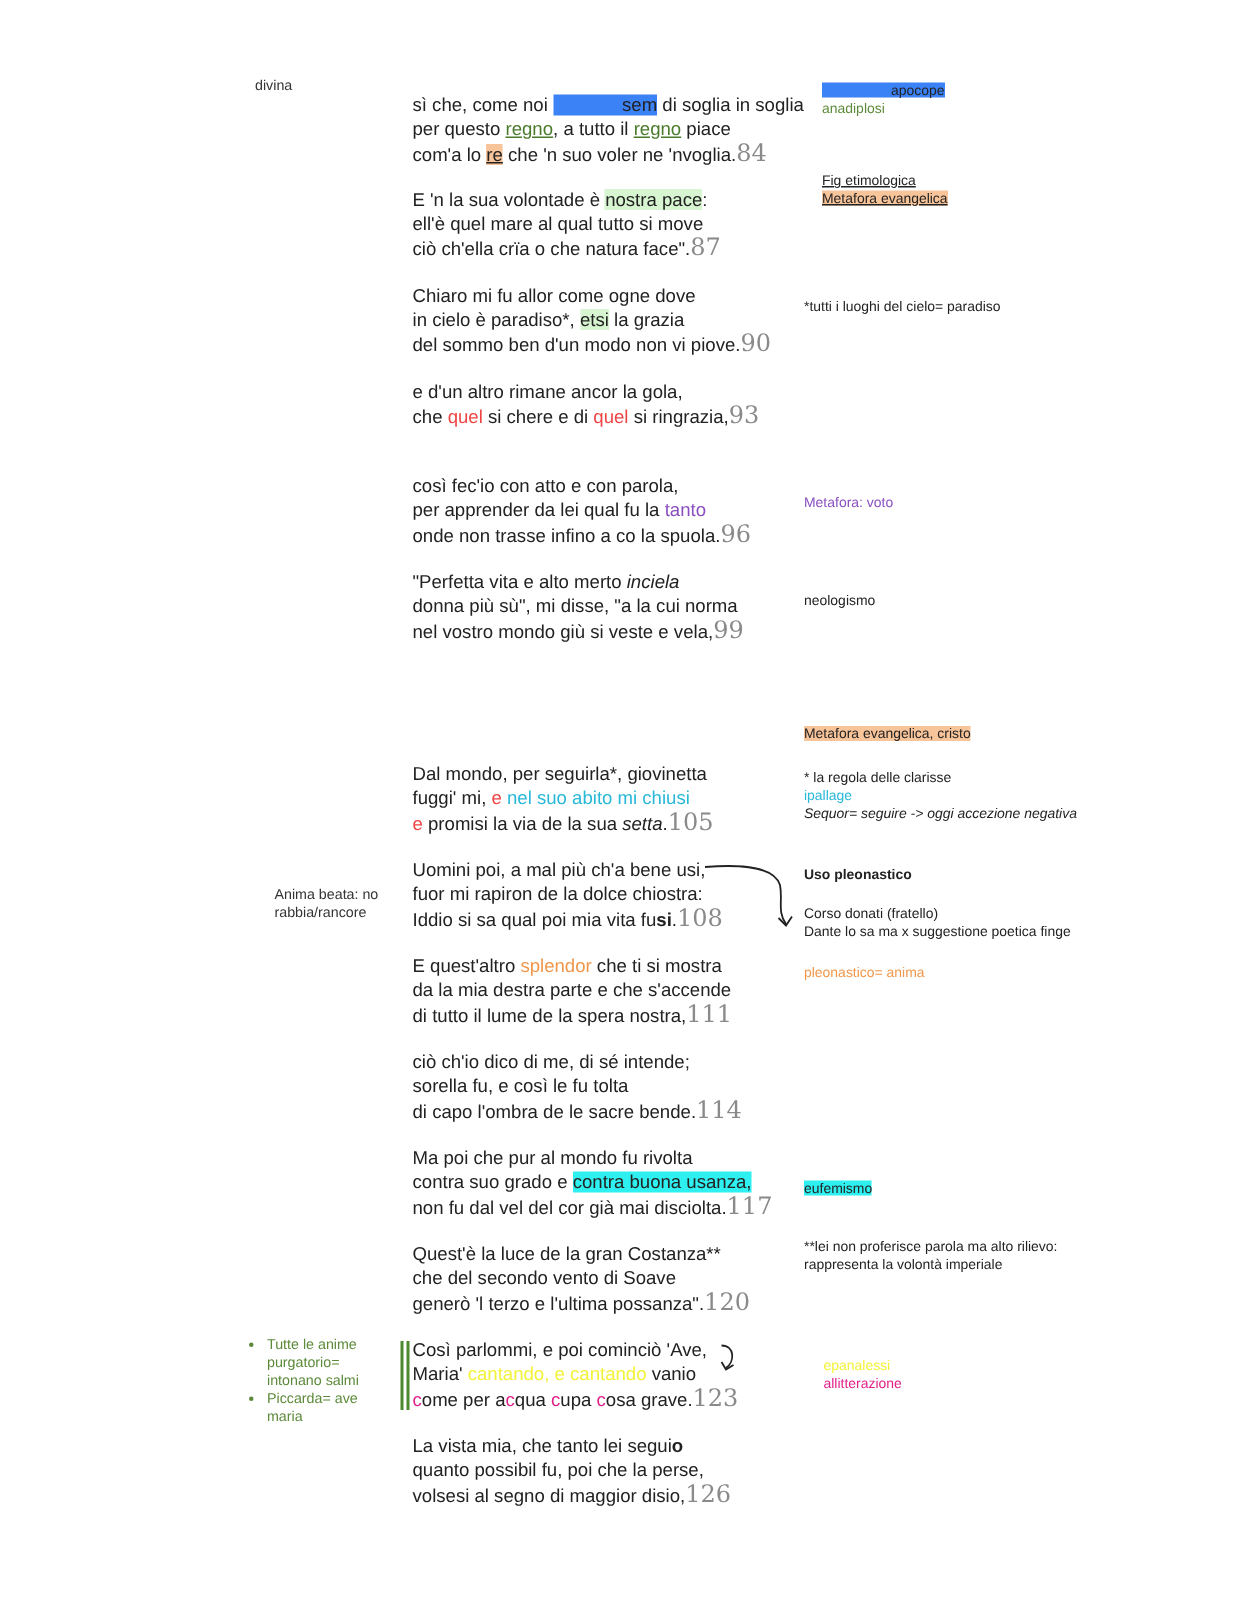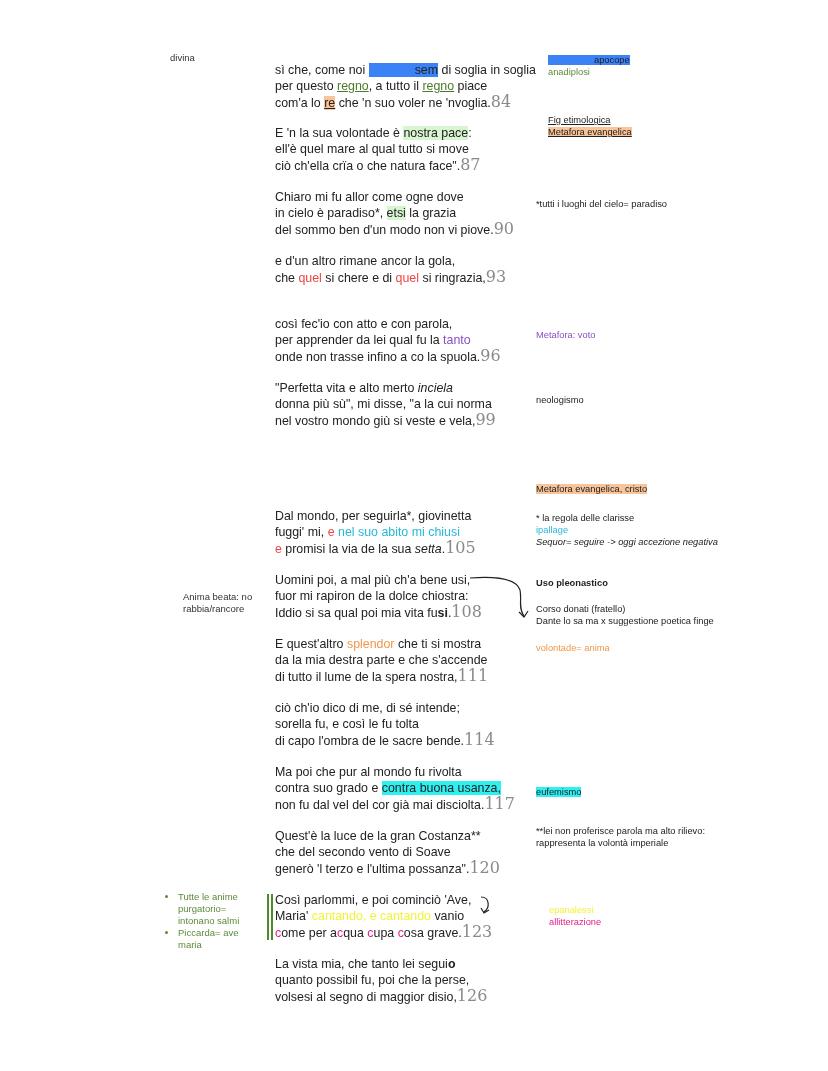--- a/index.html
+++ b/index.html
@@ -141,21 +141,21 @@
     <span class="row c-cyan">ipallage</span>
     <span class="row it">Sequor= seguire -&gt; oggi accezione negativa</span>
   </div>
 
   <div class="note bold" style="top:577px;text-align:center;">Uso pleonastico</div>
   <div class="note" style="top:603px;">
     <span class="row">Corso donati (fratello)</span>
     <span class="row">Dante lo sa ma x suggestione poetica finge</span>
   </div>
 
-  <div class="note c-orange" style="top:642px;">volontade= anima</div>
+  <div class="note c-orange" style="top:642px;">pleonastico= anima</div>
   <div class="note" style="top:786px;"><span class="hl-cyan">eufemismo</span></div>
 
   <div class="note" style="top:825px;">
     <span class="row">**lei non proferisce parola ma alto rilievo:</span>
     <span class="row">rappresenta la volontà imperiale</span>
   </div>
 
   <div class="note" style="left:549px; top:904px;">
     <span class="row c-yellow">epanalessi</span>
     <span class="row c-magenta">allitterazione</span>

